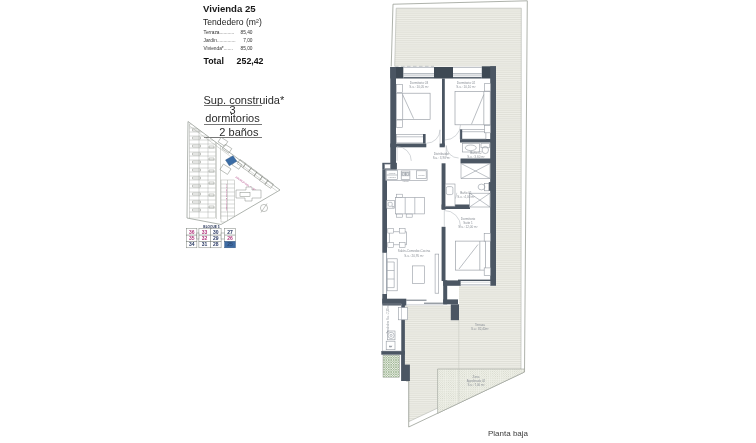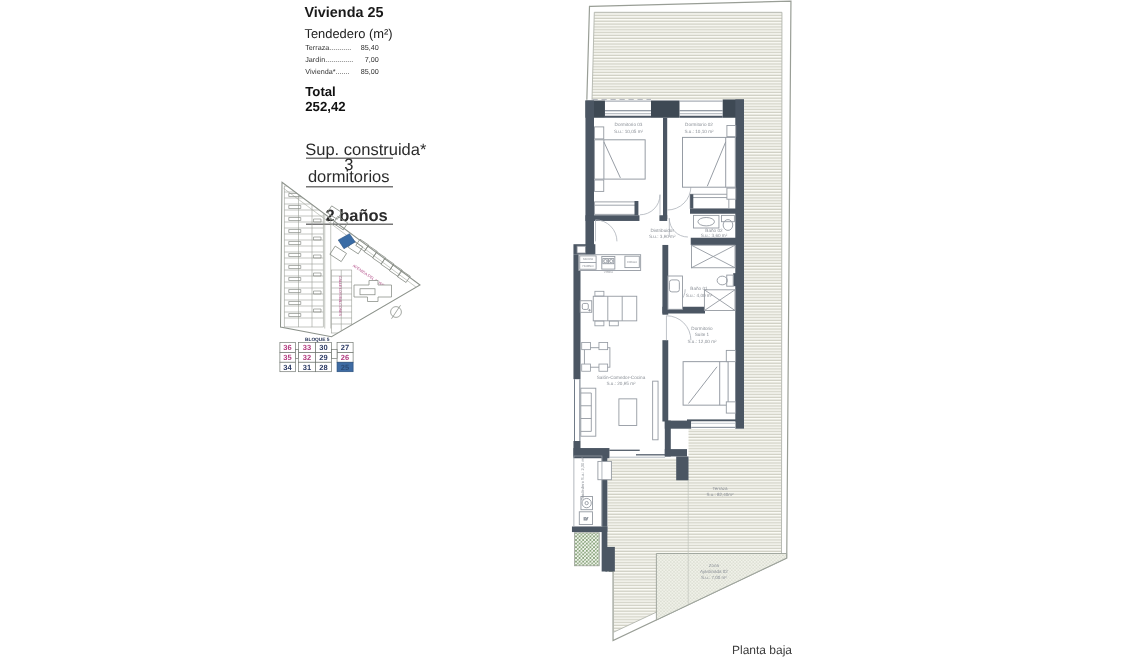--- a/index.html
+++ b/index.html
@@ -25,29 +25,29 @@
   <div style="display:flex;justify-content:space-between;margin-top:3.4px;">
       <span>Jardín..............</span>
       <span>7,00</span>
     </div>
   <div style="display:flex;justify-content:space-between;margin-top:3.4px;">
       <span>Vivienda*.......</span>
       <span>85,00</span>
     </div>
 </div>
 
-<div class="abs" style="left:203.5px;top:56px;width:60px;display:flex;justify-content:space-between;font-size:8.8px;font-weight:bold;color:#111;flex-direction:column;">
+<div class="abs" style="left:203.5px;top:56px;width:60px;display:flex;justify-content:space-between;font-size:8.8px;font-weight:bold;color:#111;">
   <span>Total</span>
     <span>252,42</span>
 </div>
 
 <div class="abs" style="left:203.5px;top:97px;width:58px;font-size:11px;line-height:7.9px;color:#2b2b2b;">
   <div style="border-bottom:0.8px solid #777;padding-bottom:0.5px;white-space:nowrap;">Sup. construida*</div>
   <div style="border-bottom:0.8px solid #777;text-align:center;padding-bottom:1px;margin-top:0.6px;">3 dormitorios</div>
-  <div style="border-bottom:0.8px solid #777;text-align:right;padding-right:3px;padding-bottom:0.5px;margin-top:16px;font-weight:bold;">2 baños</div>
+  <div style="border-bottom:0.8px solid #777;text-align:right;padding-right:3px;padding-bottom:0.5px;margin-top:4px;">2 baños</div>
 </div>
 
 <svg class="abs" style="left:180px;top:112px;" width="105" height="122" viewBox="180 112 105 122">
   <defs>
     <clipPath id="tri">
         <polygon points="188,121.5 280,190 221,224.5 187,218"></polygon>
       </clipPath>
   </defs>
 
   <polygon points="188,121.5 280,190 221,224.5 187,218" fill="none" stroke="#8d938c" stroke-width="0.7"></polygon>

